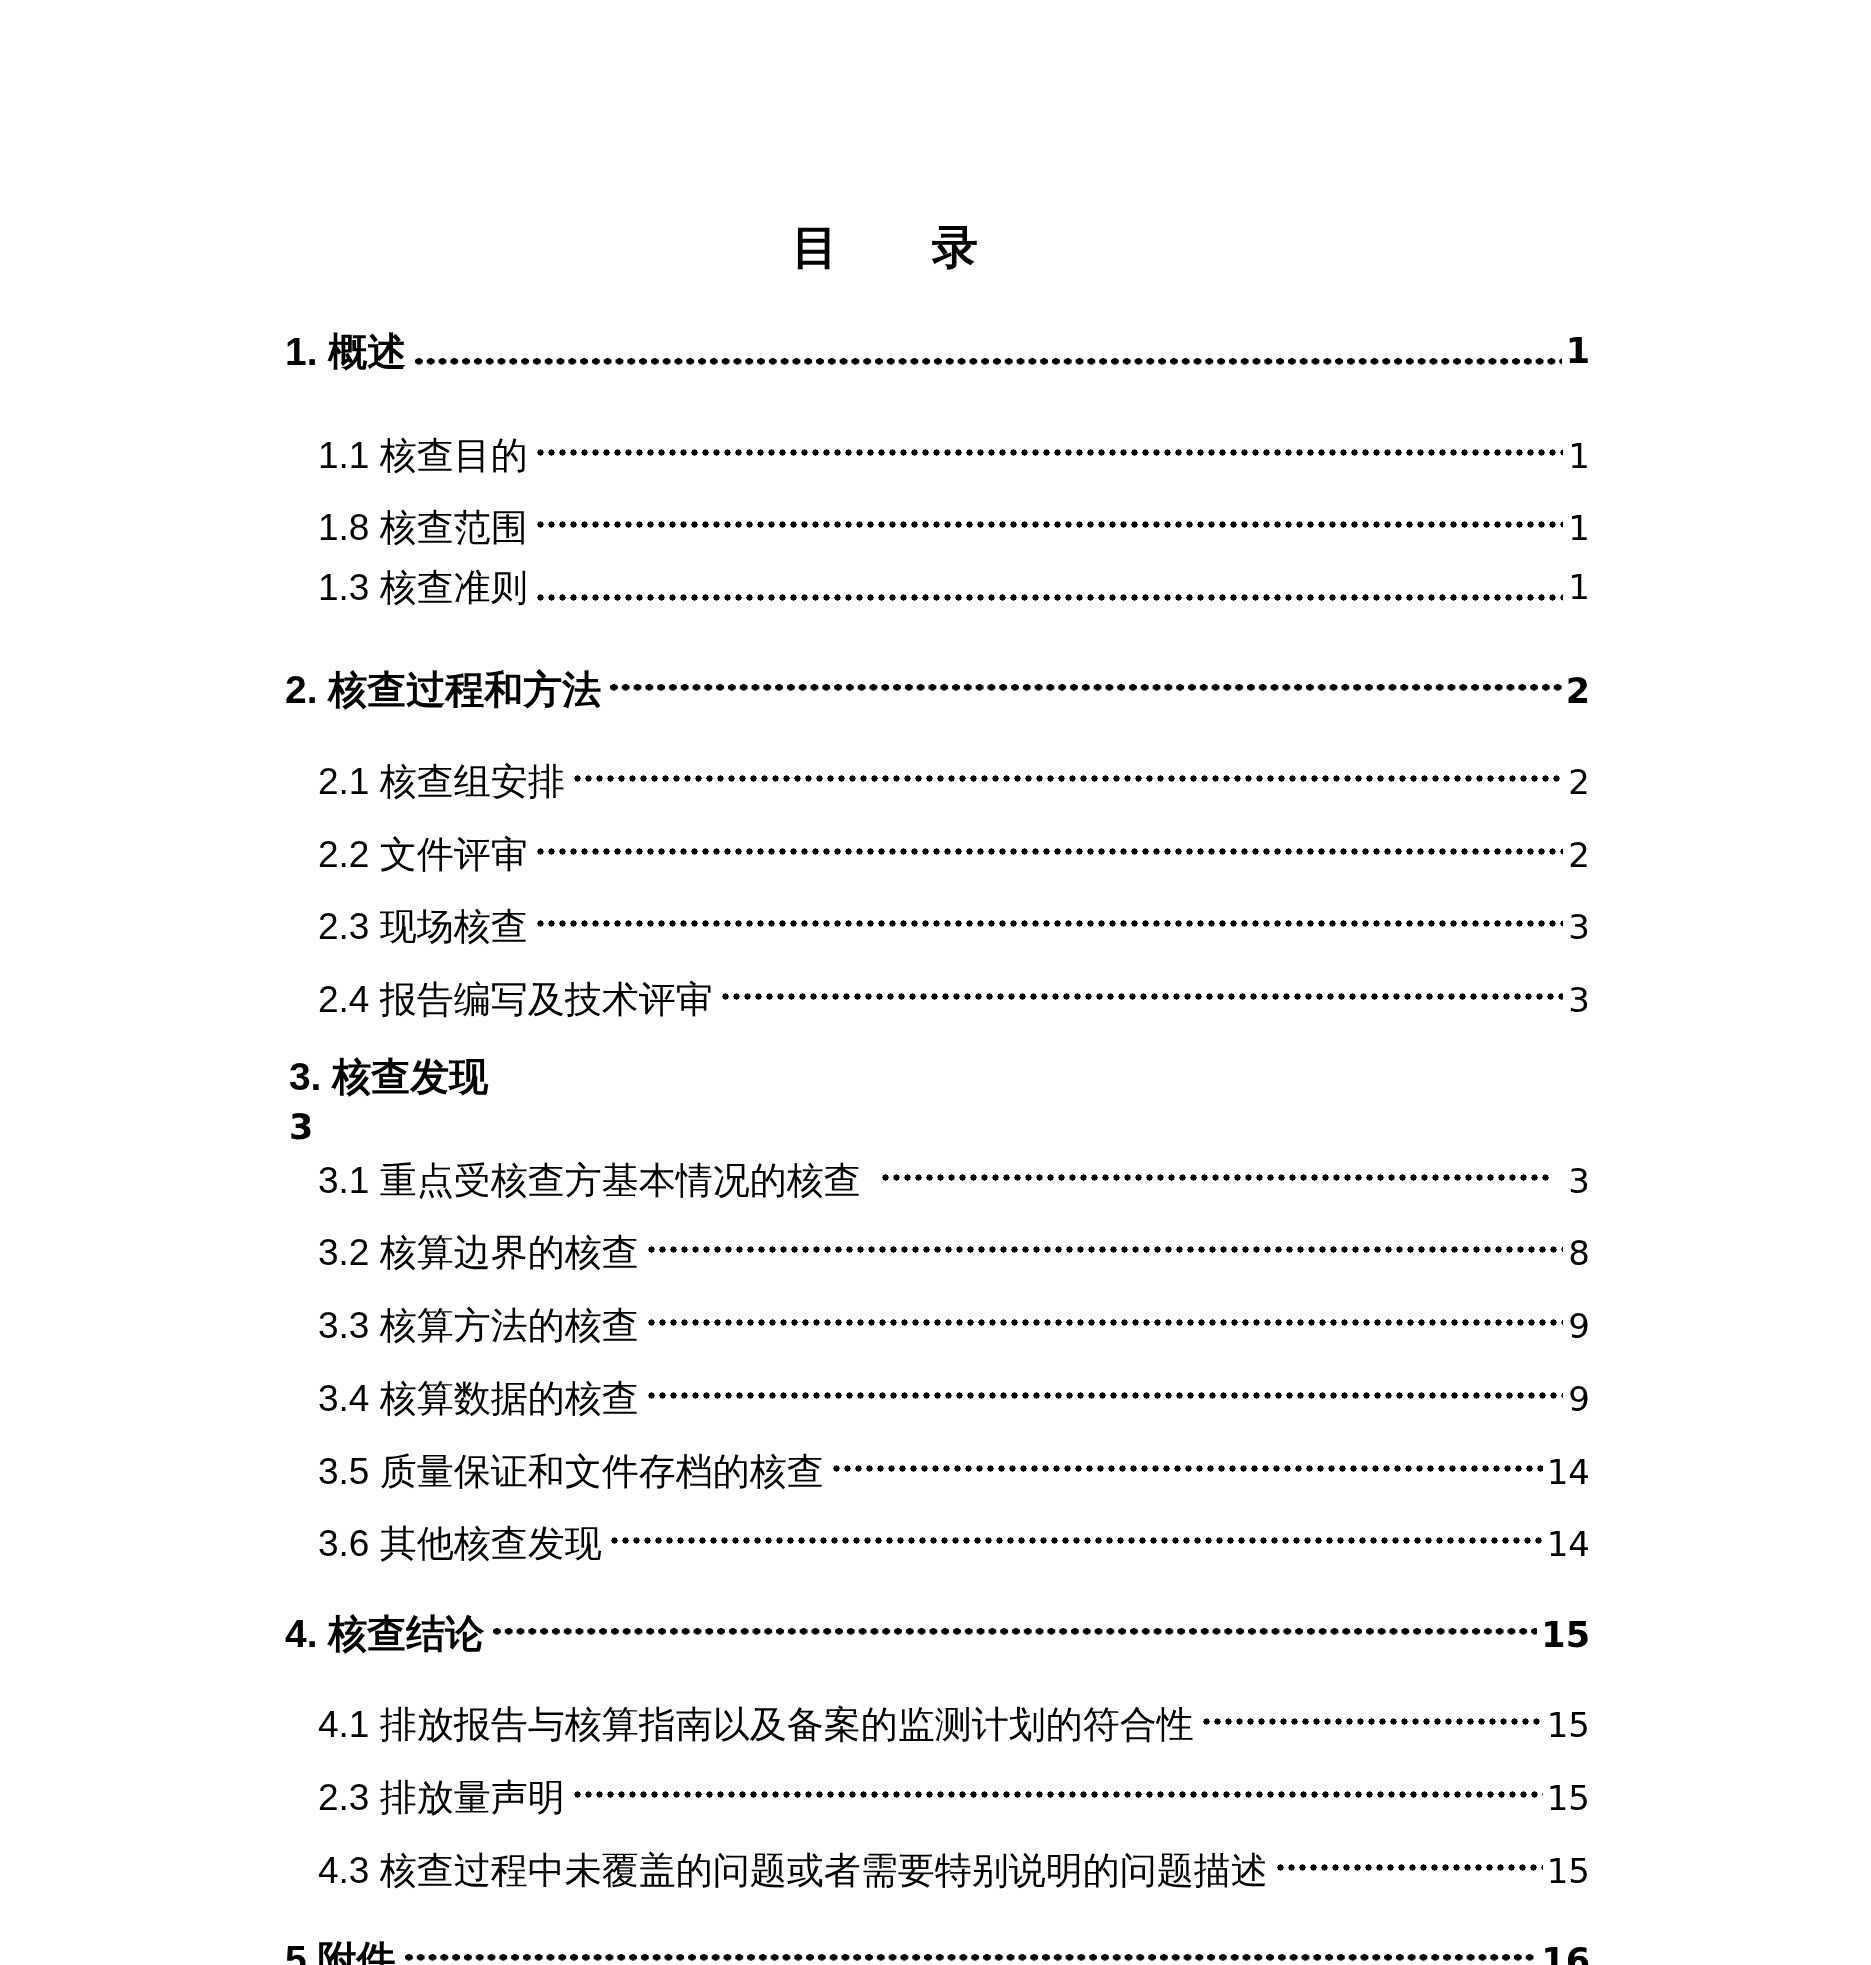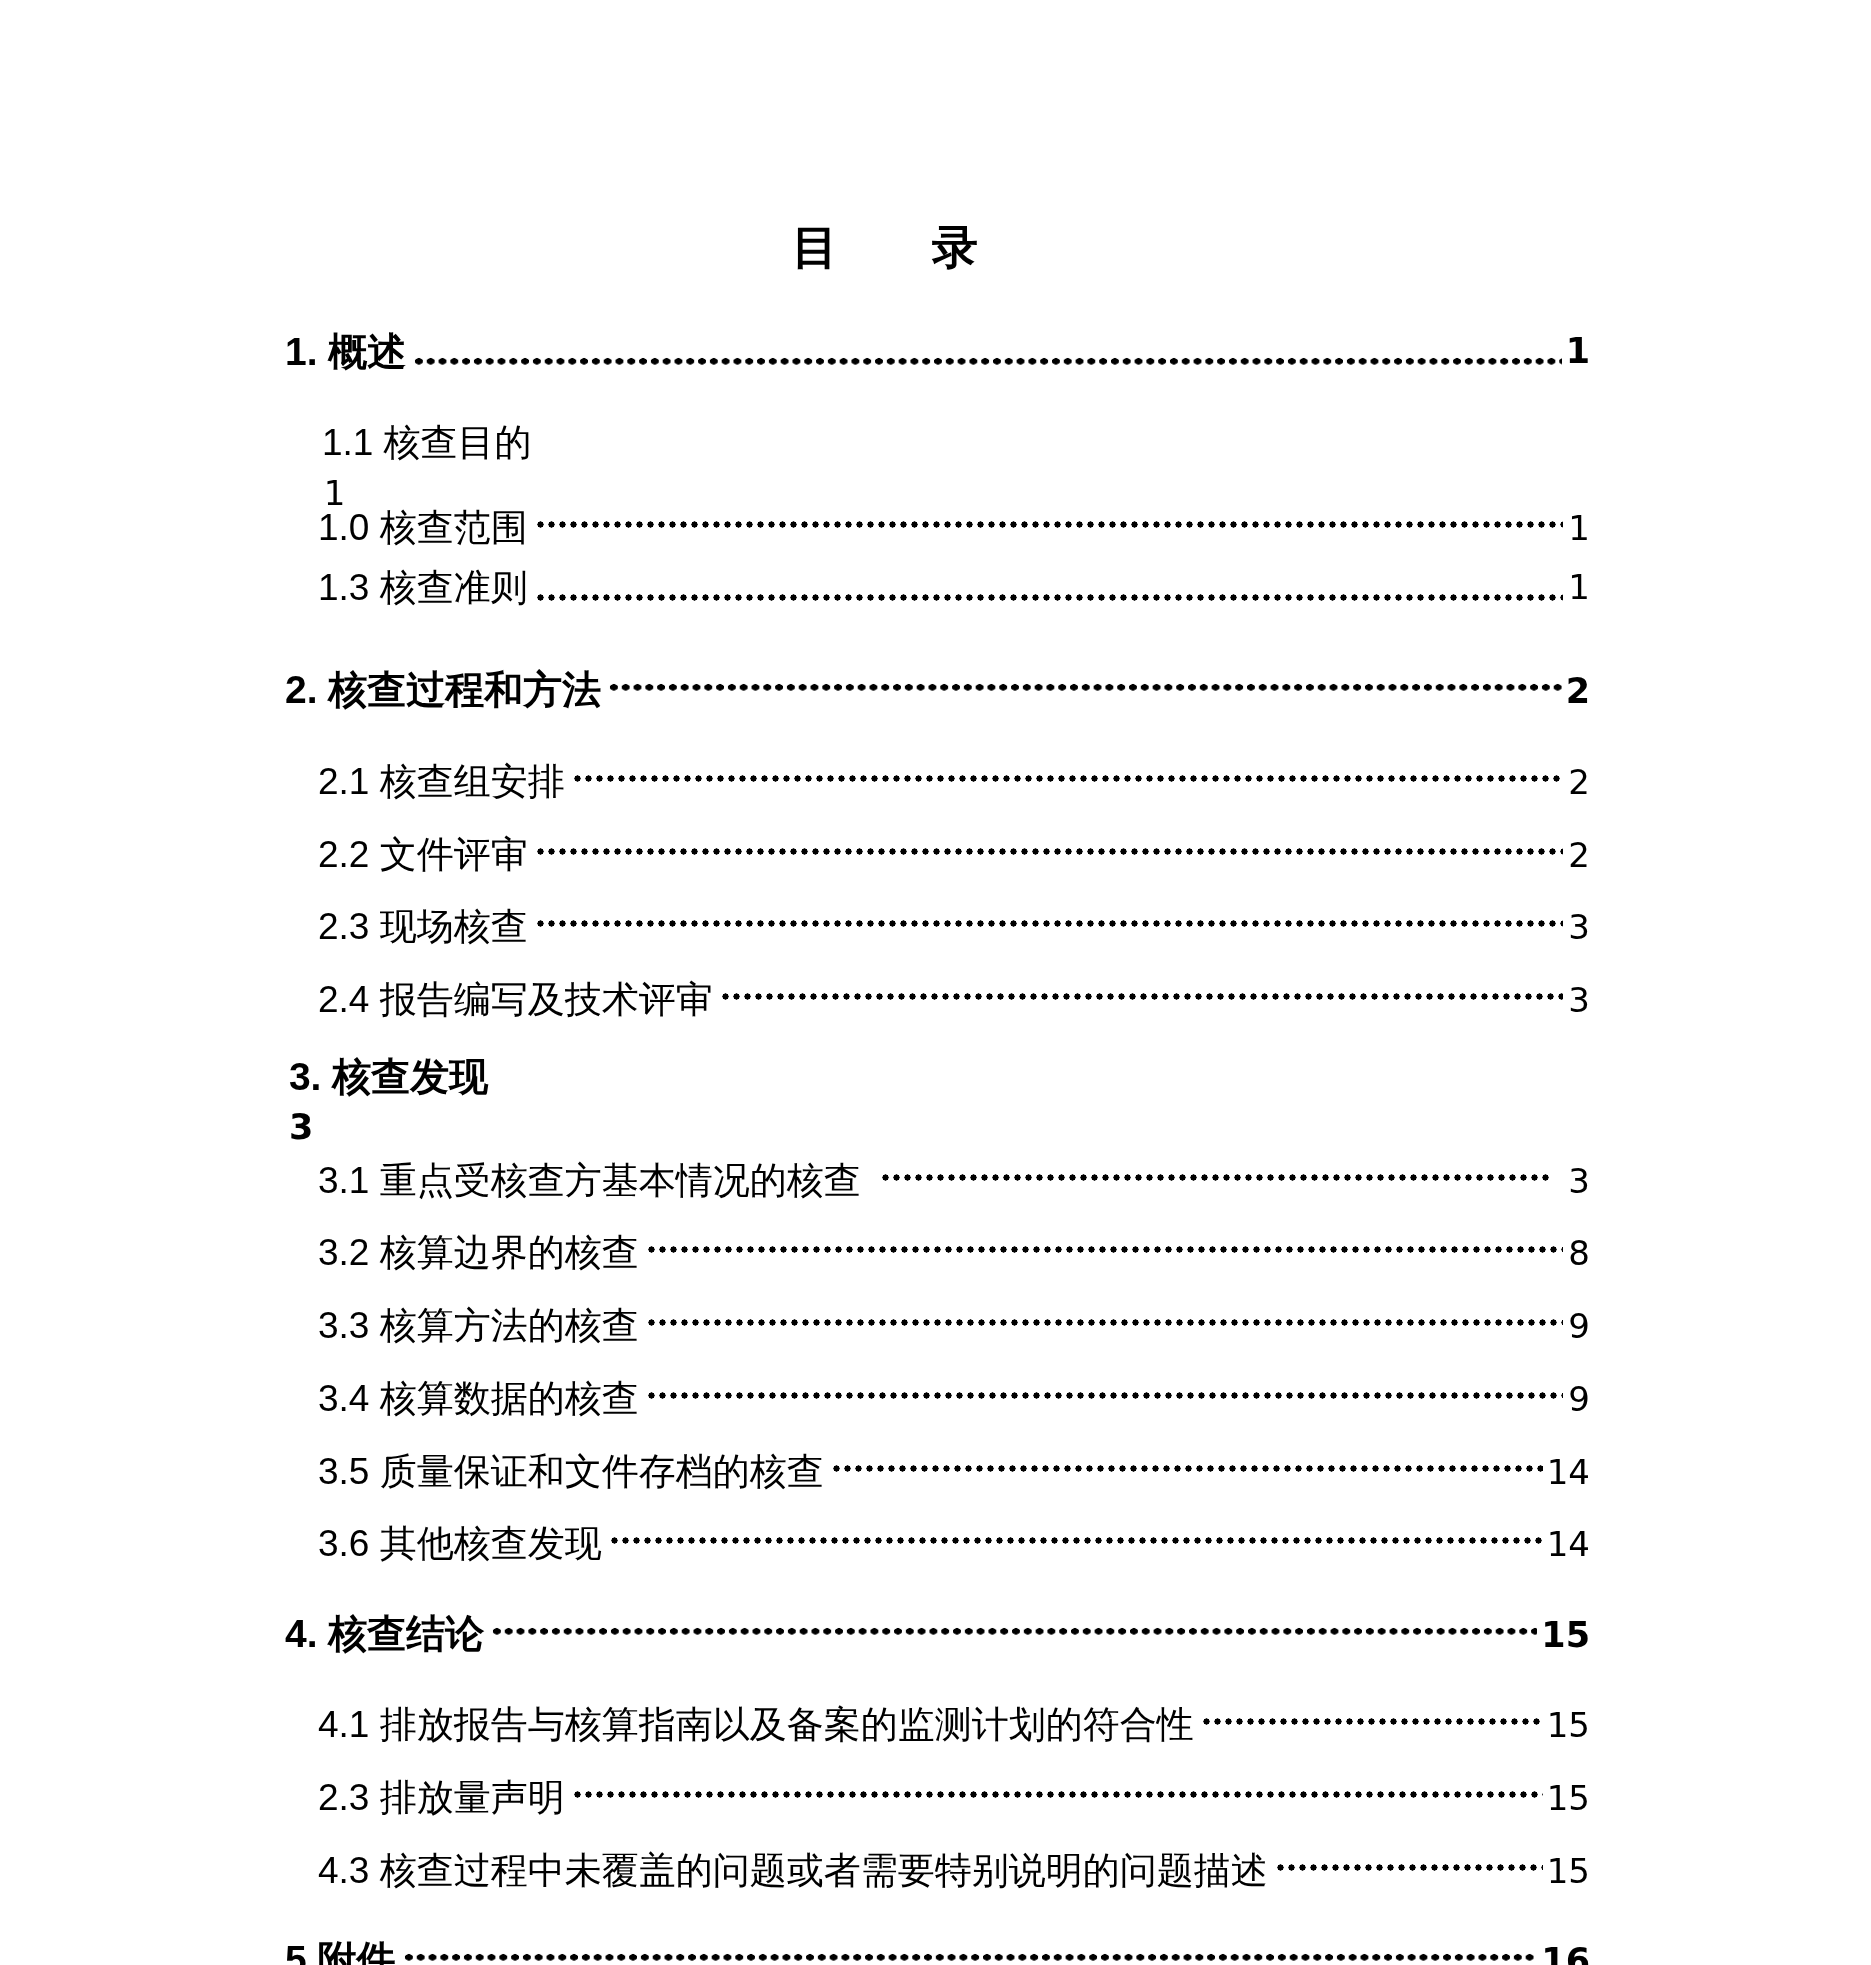--- a/index.html
+++ b/index.html
@@ -113,27 +113,27 @@
 <div class="page">
   <div class="toc-title">目 录</div>
 
   <div class="toc" id="toc-container">
 
   <div class="toc-entry level-1" style="top: 326px; align-items: flex-end;">
     <span class="entry-label">1. 概述</span>
     <span class="leader"></span>
     <span class="page-num">1</span>
   </div>
-      <div class="toc-entry level-2" style="top: 417px; flex-direction: column;">
+      <div class="toc-entry level-2" style="top: 417px;">
     <span class="entry-label">1.1 核查目的</span>
     <span class="leader"></span>
     <span class="page-num">1</span>
   </div>
       <div class="toc-entry level-2" style="top: 489px;">
-    <span class="entry-label">1.0 核查范围</span>
+    <span class="entry-label">1.8 核查范围</span>
     <span class="leader"></span>
     <span class="page-num">1</span>
   </div>
       <div class="toc-entry level-2" style="top: 562px; align-items: center;">
     <span class="entry-label">1.3 核查准则</span>
     <span class="leader"></span>
     <span class="page-num">1</span>
   </div>
       <div class="toc-entry level-1" style="top: 652px;">
     <span class="entry-label">2. 核查过程和方法</span>

